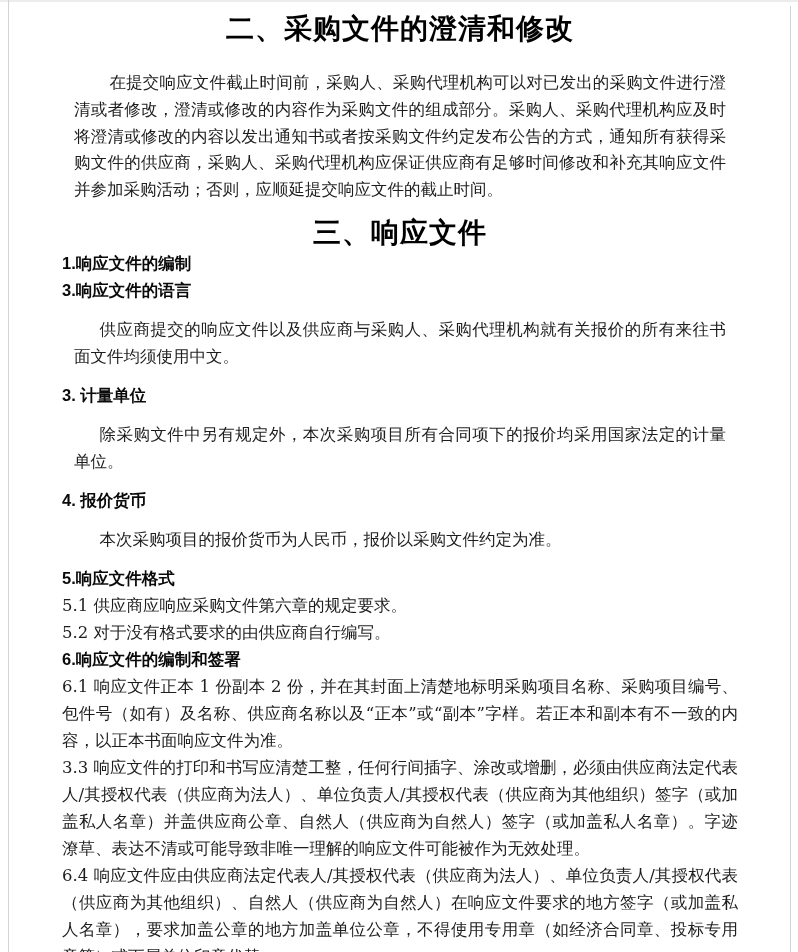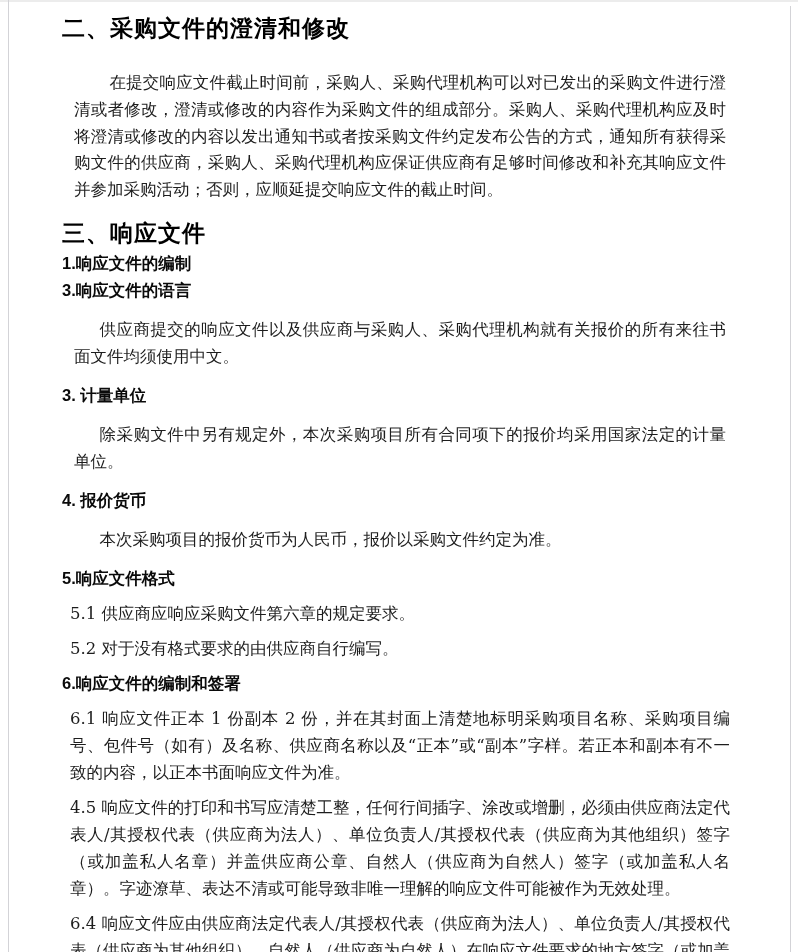--- a/index.html
+++ b/index.html
@@ -40,23 +40,23 @@
   .content {
     position: absolute;
     left: 62px;
     top: 0;
     width: 676px;
     color: #1d1d1d;
   }
   .doc-title {
     font-family: "Liberation Sans", "DejaVu Sans", sans-serif;
     font-weight: bold;
-    font-size: 23px;
+    font-size: 28px;
     line-height: 33px;
-    text-align: left;
+    text-align: center;
     color: #000000;
     margin: 12px 0 0 0;
     letter-spacing: 1px;
   }
   .doc-title.second {
     margin: 14px 0 2px 0;
     line-height: 30px;
   }
   .para {
     font-size: 16.5px;
@@ -77,21 +77,21 @@
     margin: 0;
     color: #0a0a0a;
   }
   .item-body {
     line-height: 27px;
     text-indent: 1.55em;
   }
   .clause {
     line-height: 27px;
     text-align: justify;
-    margin: 8px;
+    margin: 0;
   }
 </style>
 </head>
 <body>
 
 <div class="page">
   <div class="edge-top"></div>
   <div class="edge-left"></div>
   <div class="edge-right"></div>
 
@@ -113,17 +113,17 @@
 
     <h2 class="item-heading">4. 报价货币</h2>
     <p class="para item-body">本次采购项目的报价货币为人民币，报价以采购文件约定为准。</p>
 
     <h2 class="item-heading">5.响应文件格式</h2>
     <p class="para clause">5.1 供应商应响应采购文件第六章的规定要求。</p>
     <p class="para clause">5.2 对于没有格式要求的由供应商自行编写。</p>
 
     <h2 class="item-heading">6.响应文件的编制和签署</h2>
     <p class="para clause">6.1 响应文件正本 1 份副本 2 份，并在其封面上清楚地标明采购项目名称、采购项目编号、包件号（如有）及名称、供应商名称以及“正本”或“副本”字样。若正本和副本有不一致的内容，以正本书面响应文件为准。</p>
-    <p class="para clause">4.5 响应文件的打印和书写应清楚工整，任何行间插字、涂改或增删，必须由供应商法定代表人/其授权代表（供应商为法人）、单位负责人/其授权代表（供应商为其他组织）签字（或加盖私人名章）并盖供应商公章、自然人（供应商为自然人）签字（或加盖私人名章）。字迹潦草、表达不清或可能导致非唯一理解的响应文件可能被作为无效处理。</p>
+    <p class="para clause">3.3 响应文件的打印和书写应清楚工整，任何行间插字、涂改或增删，必须由供应商法定代表人/其授权代表（供应商为法人）、单位负责人/其授权代表（供应商为其他组织）签字（或加盖私人名章）并盖供应商公章、自然人（供应商为自然人）签字（或加盖私人名章）。字迹潦草、表达不清或可能导致非唯一理解的响应文件可能被作为无效处理。</p>
     <p class="para clause">6.4 响应文件应由供应商法定代表人/其授权代表（供应商为法人）、单位负责人/其授权代表（供应商为其他组织）、自然人（供应商为自然人）在响应文件要求的地方签字（或加盖私人名章），要求加盖公章的地方加盖单位公章，不得使用专用章（如经济合同章、投标专用章等）或下属单位印章代替。</p>
 
   </div>
 </div>
 
 </body></html>

